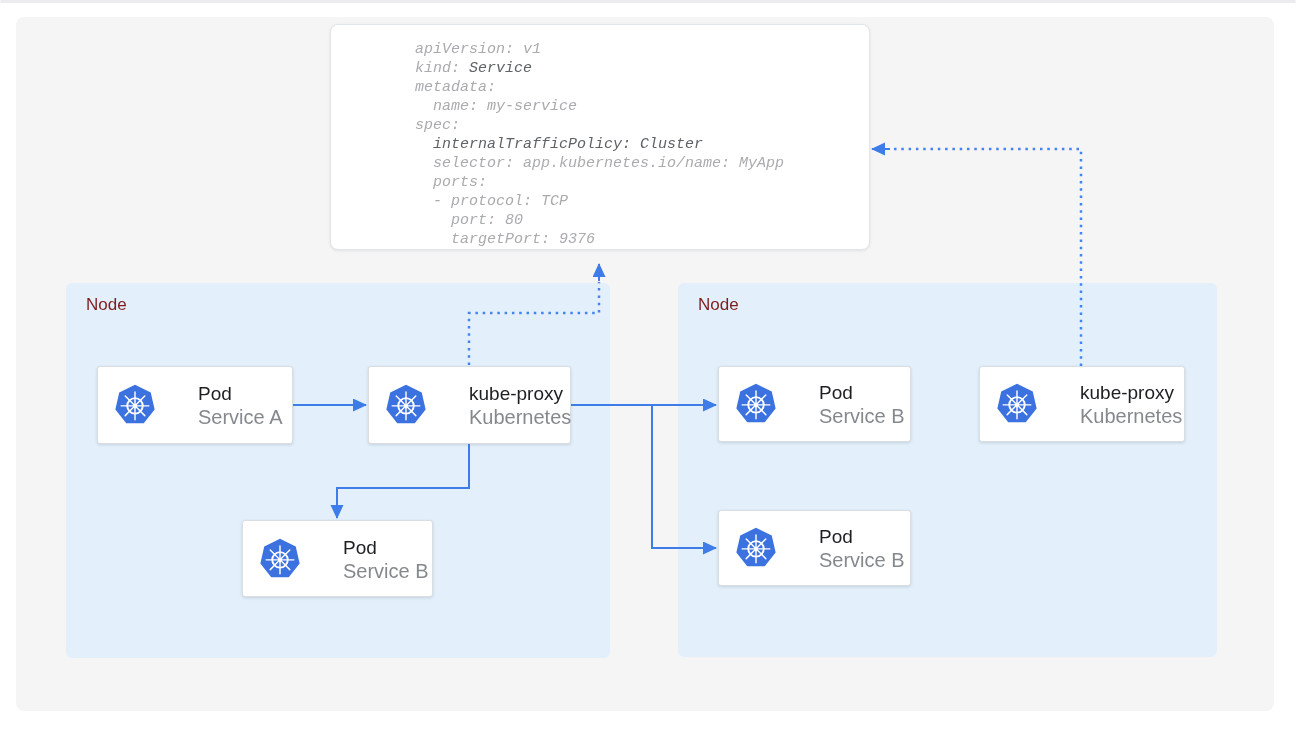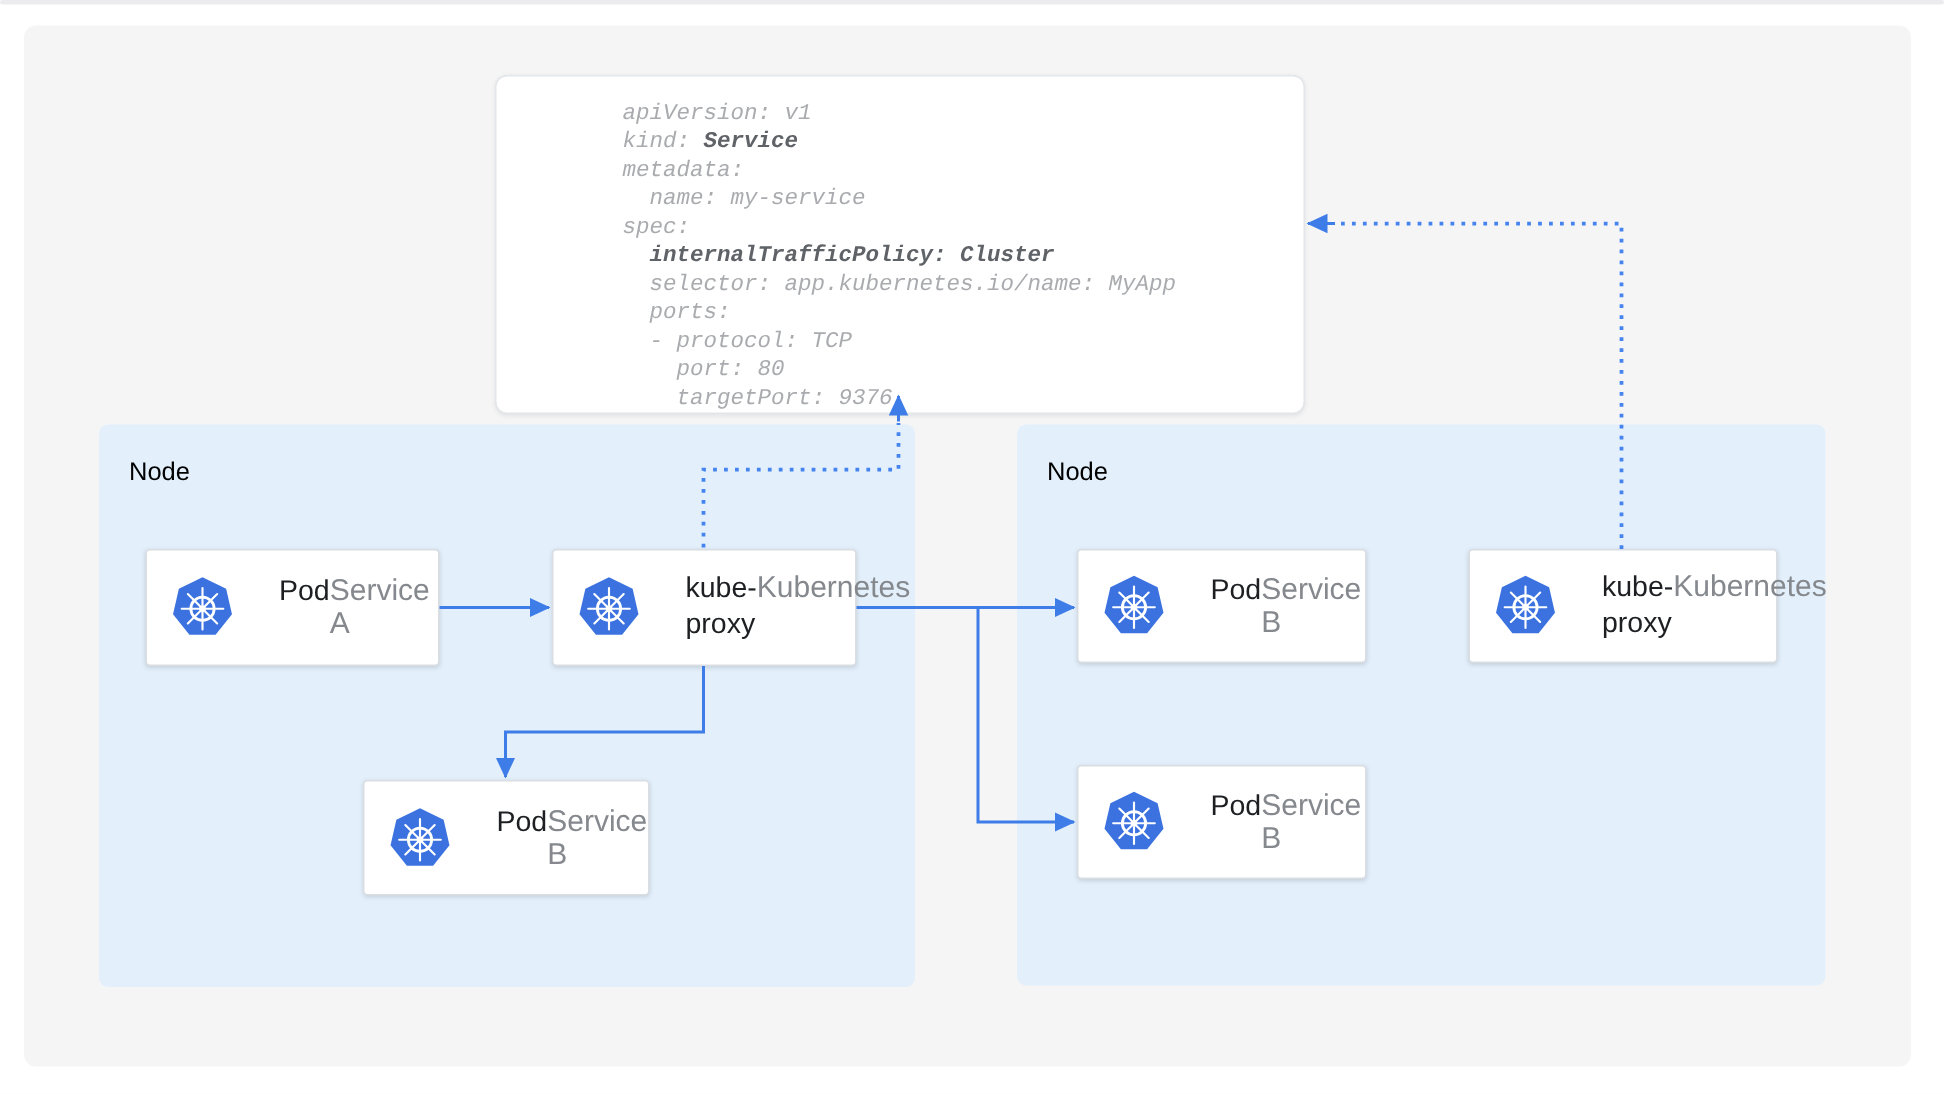--- a/index.html
+++ b/index.html
@@ -3,37 +3,37 @@
 <meta charset="utf-8">
 <style>
   html,body{margin:0;padding:0;background:#ffffff;}
   body{font-family:"Liberation Sans", sans-serif;}
   #canvas{position:relative;width:1296px;height:729px;background:#ffffff;overflow:hidden;}
 
   .top-strip{position:absolute;left:0;top:0;width:1296px;height:3px;background:var(--strip,#ececee);border-radius:2px;}
   .panel{position:absolute;left:16px;top:17px;width:1258px;height:694px;background:var(--panel-bg,#f5f5f6);border-radius:8px;}
 
   
-  .yaml-card{position:absolute;left:330px;top:50px;width:540px;height:226px;background:#ffffff;
+  .yaml-card{position:absolute;left:330px;top:24px;width:540px;height:226px;background:#ffffff;
     border:1px solid #e2e5e9;border-radius:8px;box-shadow:0 1px 3px rgba(60,64,67,.10);box-sizing:border-box;z-index:2;}
   .yaml-pre{margin:0;padding:15px 10px 0 84px;font-family:"Liberation Mono", monospace;font-style:italic;
     font-size:15px;line-height:19px;color:var(--yaml-text,#a9abae);white-space:pre;}
-  .yaml-pre .b{font-weight:bold;color:var(--yaml-bold,#5f6367);}
+  .yaml-pre .b{font-weight:normal;color:var(--yaml-bold,#5f6367);}
 
   
   .node{position:absolute;background:var(--node-bg,#e3f0fc);border-radius:6px;z-index:1;}
   .node-left{left:66px;top:283px;width:544px;height:375px;}
   .node-right{left:678px;top:283px;width:539px;height:374px;}
-  .node-label{position:absolute;left:20px;top:22px;font-size:17px;color:#000000;}
+  .node-label{position:absolute;left:20px;top:12px;font-size:17px;color:#7f1d1d;}
 
   
   .card{position:absolute;display:flex;align-items:center;background:#ffffff;border:1px solid #dadde1;
     border-radius:3px;box-shadow:0 1px 3px rgba(60,64,67,.18);box-sizing:border-box;padding-left:16px;z-index:2;}
   .card .icon-wrap{width:42px;height:44px;flex:0 0 auto;}
-  .card .txt{margin-left:30px;display:flex;justify-content:center;}
+  .card .txt{margin-left:42px;display:flex;flex-direction:column;justify-content:center;}
   .card .title{font-size:19px;color:#1d1f22;line-height:24px;}
   .card .subtitle{font-size:20px;color:#85898e;line-height:22px;}
 
   .card-pod-a{left:97px;top:366px;width:196px;height:78px;}
   .card-kube-proxy-1{left:368px;top:366px;width:203px;height:78px;}
   .card-pod-b-left{left:242px;top:520px;width:191px;height:77px;}
   .card-pod-b1{left:718px;top:366px;width:193px;height:76px;}
   .card-pod-b2{left:718px;top:510px;width:193px;height:76px;}
   .card-kube-proxy-2{left:979px;top:366px;width:206px;height:76px;}
 

